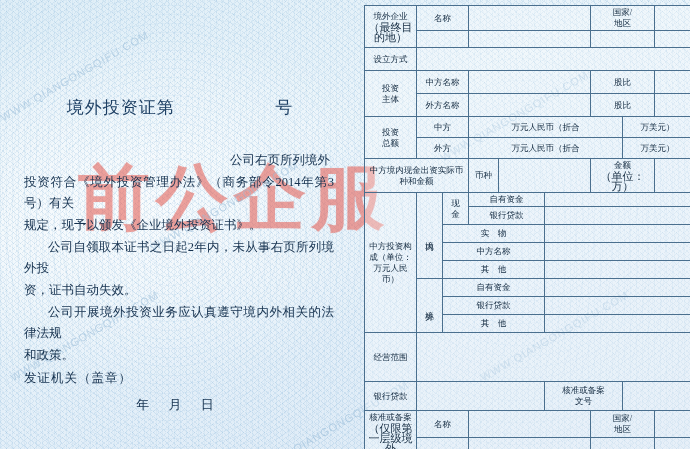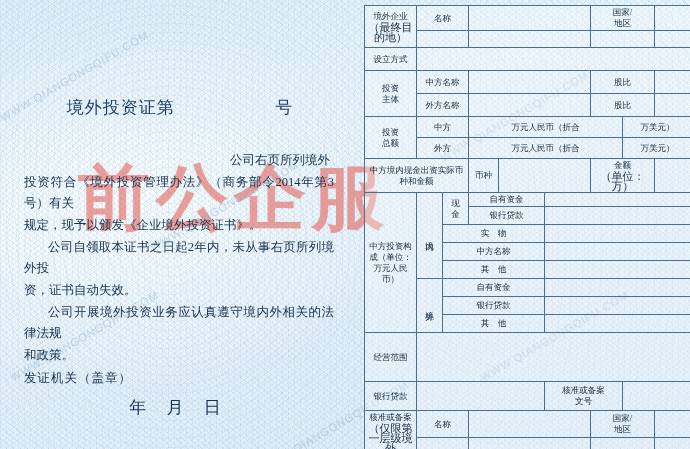--- a/index.html
+++ b/index.html
@@ -61,21 +61,21 @@
     font-size:12.5px;line-height:21px;color:#16324f;text-align:justify;
   }
   .body-text p{margin:0 0 1px 0;text-indent:0;}
   .body-text p.ind{text-indent:24px;}
   .issuer{
     position:absolute;left:24px;top:370px;width:310px;text-align:left;
     font-size:12.5px;color:#16324f;letter-spacing:1px;
   }
   .issue-date{
     position:absolute;left:24px;top:396px;width:310px;text-align:center;
-    font-size:17px;color:#16324f;letter-spacing:8px;
+    font-size:13px;color:#16324f;letter-spacing:8px;
   }
   
   #tblwrap{position:absolute;left:357px;top:5px;width:328px;height:438px;padding-left:7px;}
   table.form{
     width:328px;height:438px;border-collapse:collapse;
     table-layout:fixed;
     background:rgba(255,255,255,.30);
   }
   table.form td{
     border:1px solid #4a6f8e;

